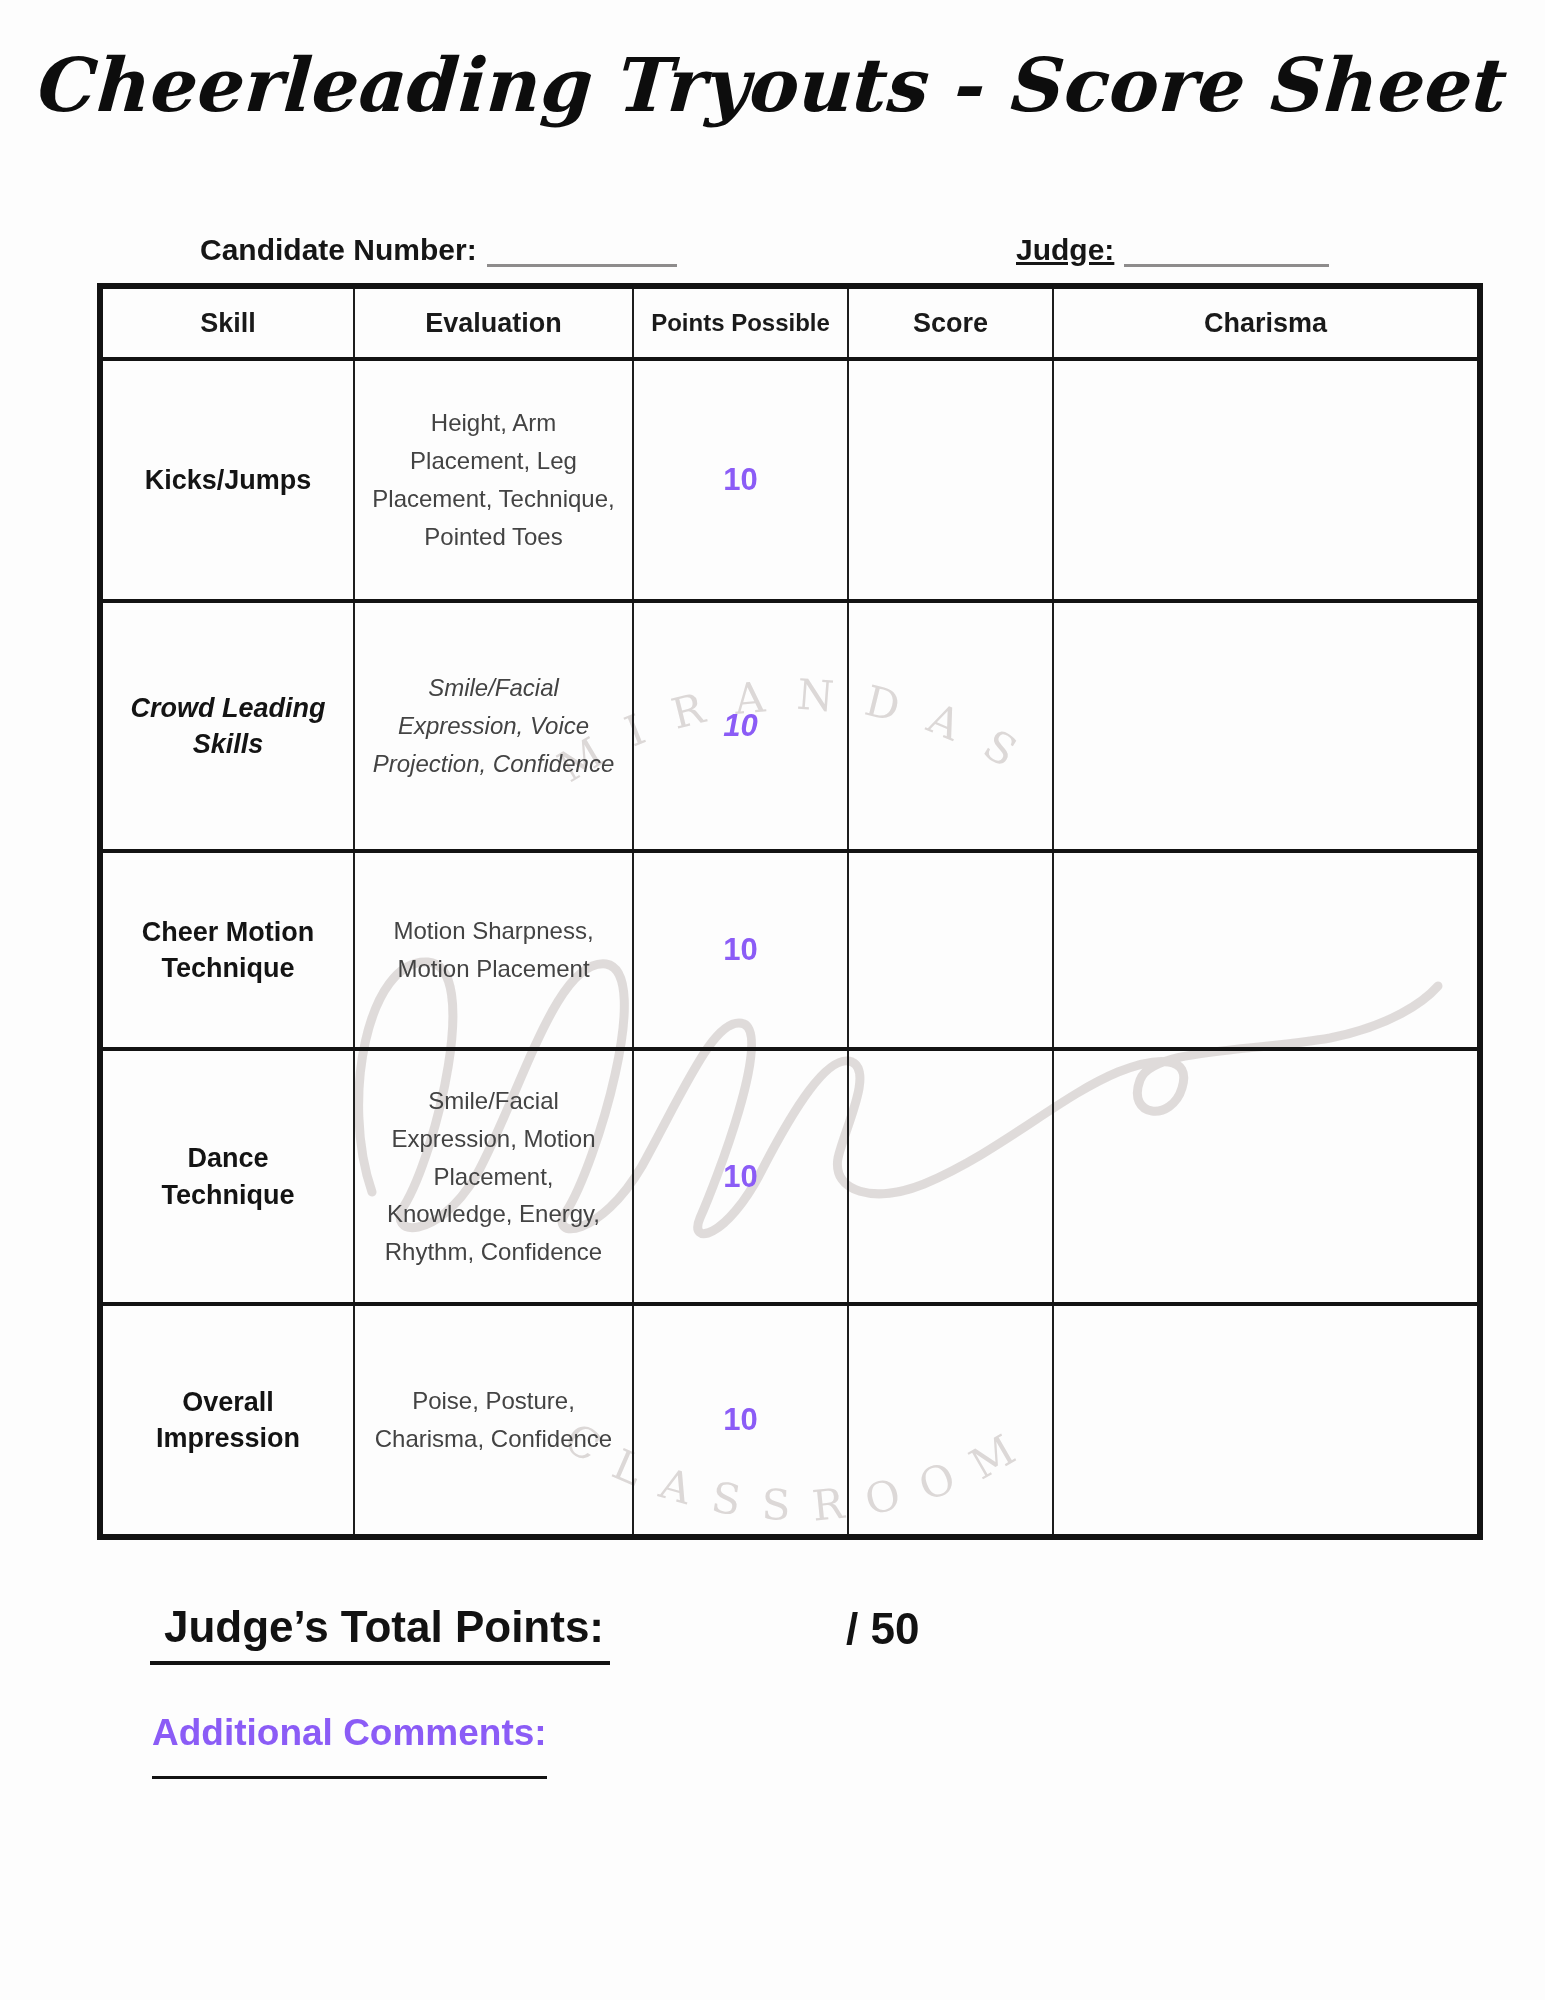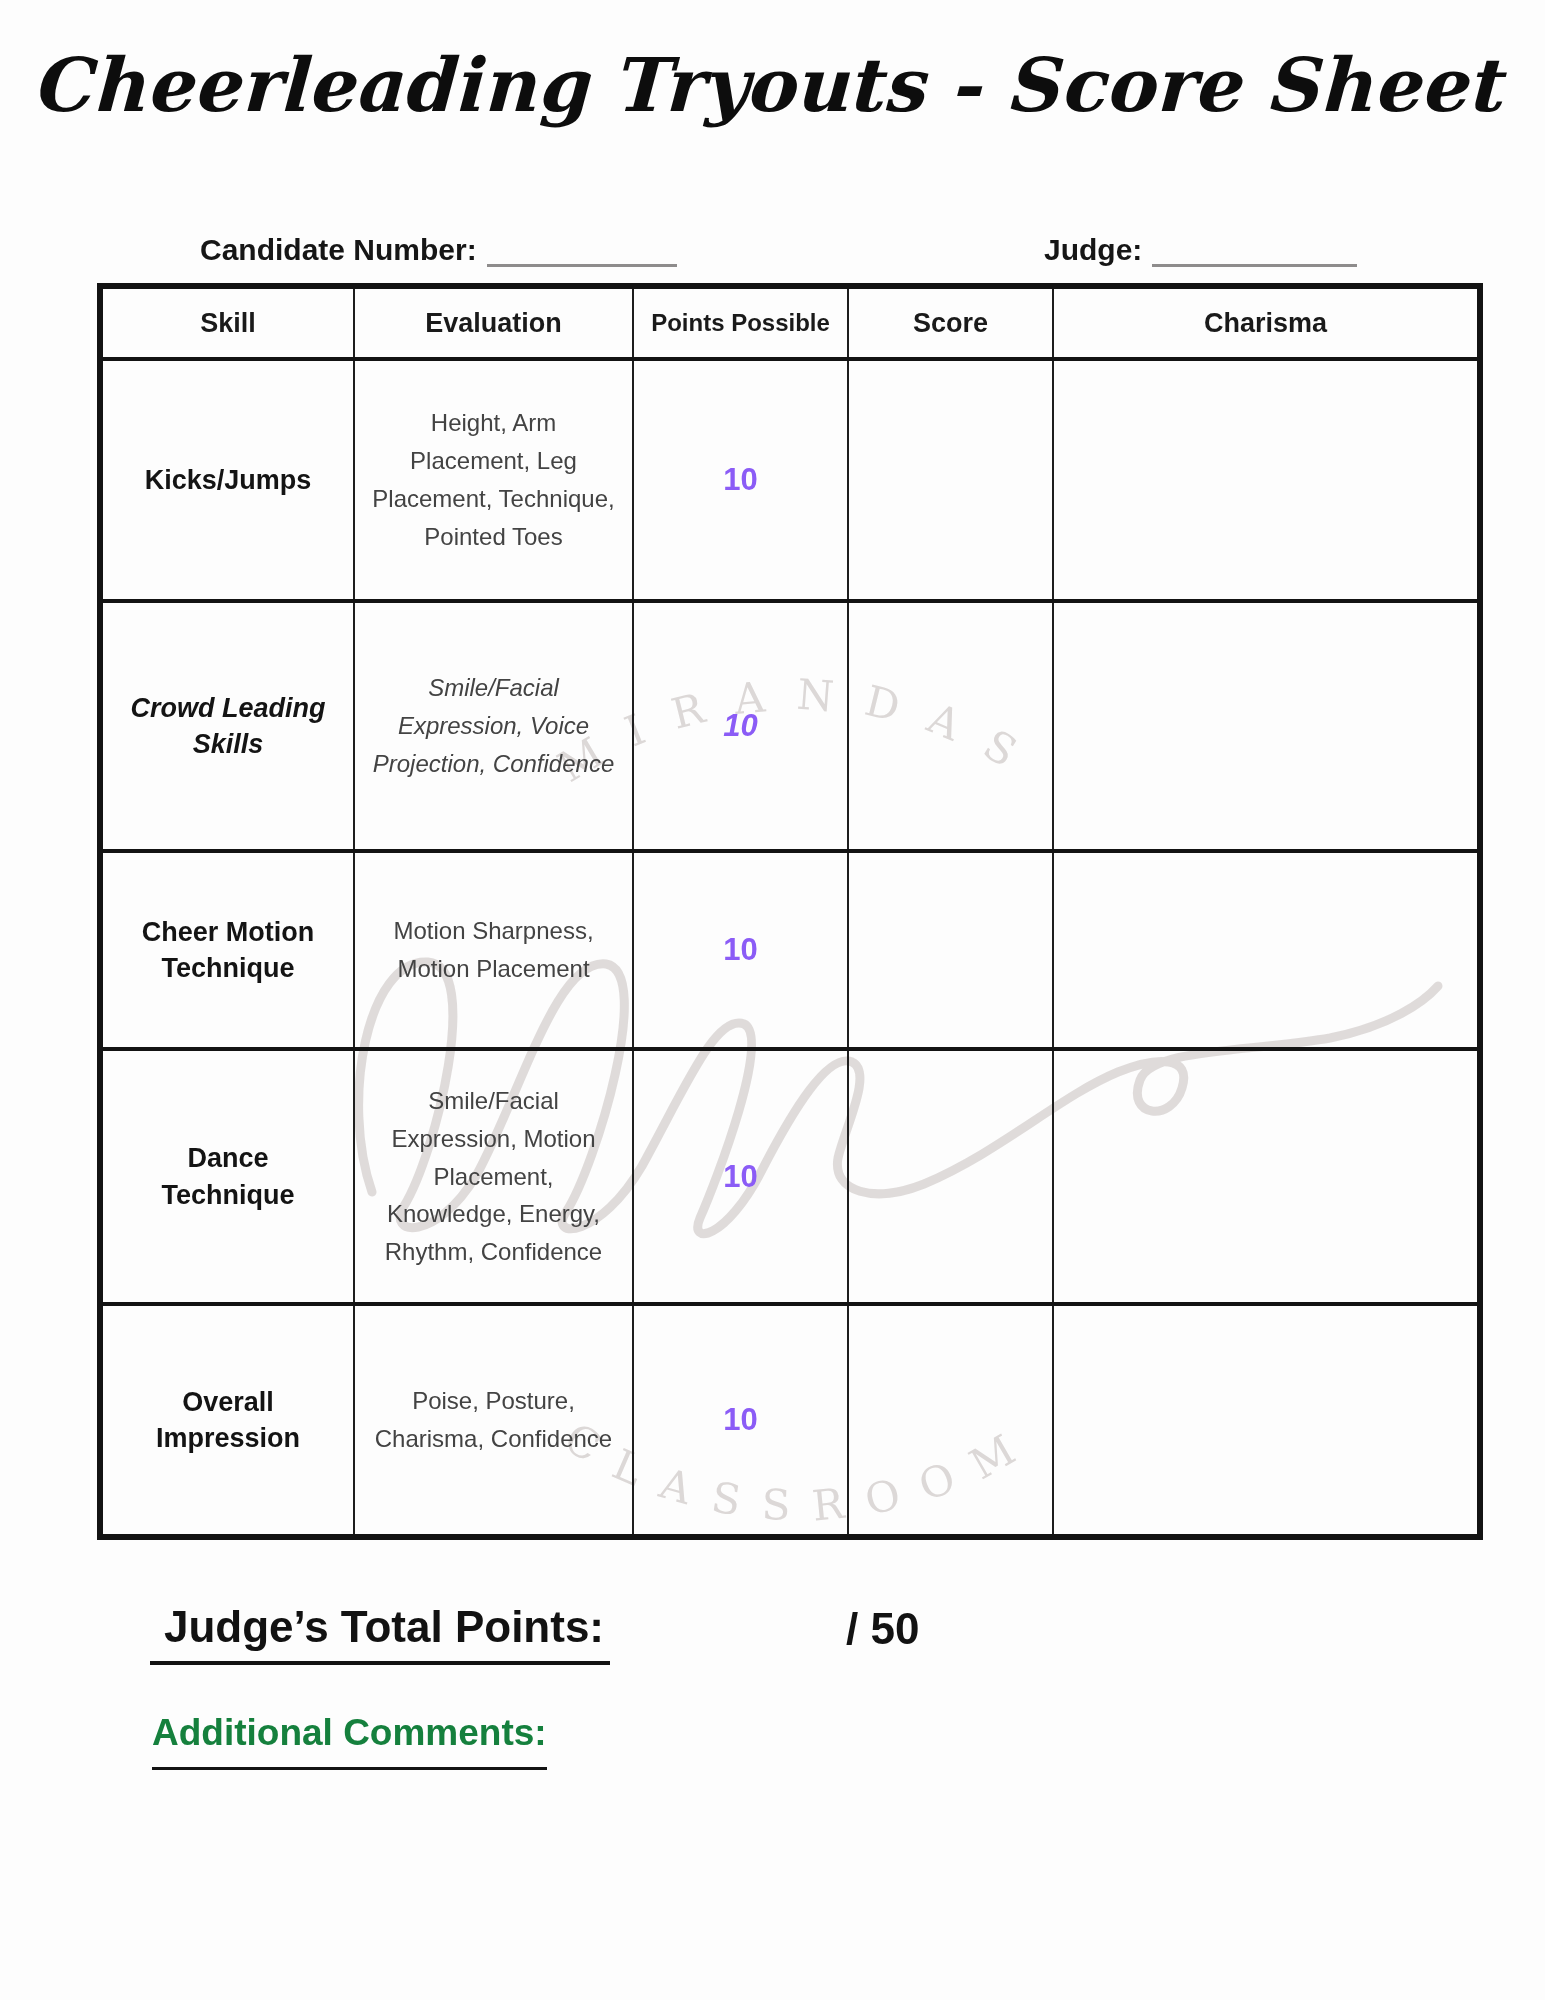--- a/index.html
+++ b/index.html
@@ -19,21 +19,21 @@
     font-family:"DejaVu Serif", serif;
     font-style:italic;font-weight:700;
     font-size:74px;color:#0d0d0d;
     letter-spacing:0px;
     transform:skewX(-4deg);
     z-index:1;
   }
   
   .field-group{position:absolute;top:232px;font-size:30px;font-weight:700;color:#161616;z-index:1;white-space:nowrap;}
   .field-group.candidate{left:152px;margin-left:48px;}
-  .field-group.judge{left:1044px;}
+  .field-group.judge{left:1016px;text-decoration:underline;}
   .blank-line{
     display:inline-block;height:32px;vertical-align:bottom;
     border-bottom:3px solid #8e8c8c;margin-left:10px;
   }
   .blank-line.candidate-blank{width:190px;}
   .blank-line.judge-blank{width:205px;}
   
   .score-table{
     position:absolute;left:97px;top:283px;width:1380px;
     border-collapse:collapse;table-layout:fixed;z-index:1;
@@ -74,22 +74,22 @@
     font-size:44px;font-weight:700;color:#121212;
     border-bottom:4px solid #121212;
     padding:0 6px 9px 14px;display:inline-block;
   }
   .total-value{
     position:absolute;left:846px;top:1604px;z-index:1;
     font-size:44px;font-weight:700;color:#121212;white-space:nowrap;
   }
   .comments-heading{
     position:absolute;left:152px;top:1712px;z-index:1;
-    font-size:37px;font-weight:700;color:#15803d;
-    border-bottom:3px solid #131313;padding-bottom:13px;display:inline-block;
+    font-size:37px;font-weight:700;color:#8b5cf6;
+    border-bottom:3px solid #131313;padding-bottom:22px;display:inline-block;
     white-space:nowrap;
   }
 </style>
 </head>
 <body>
 
 <div class="page">
 
   <svg class="watermark" width="1545" height="2000" viewBox="0 0 1545 2000" aria-hidden="true">
     <defs>

